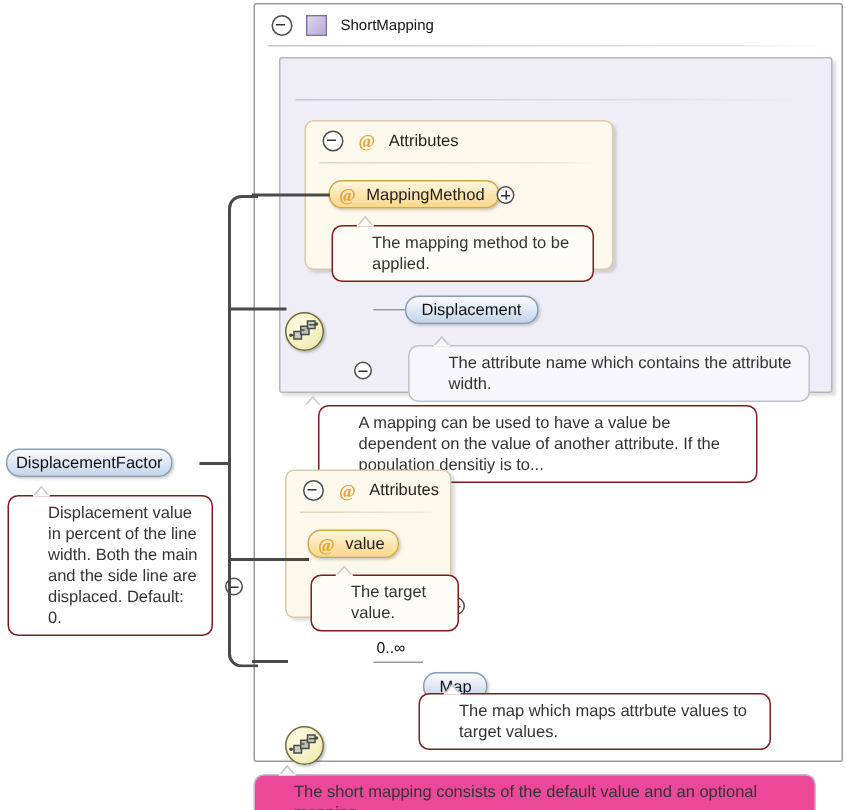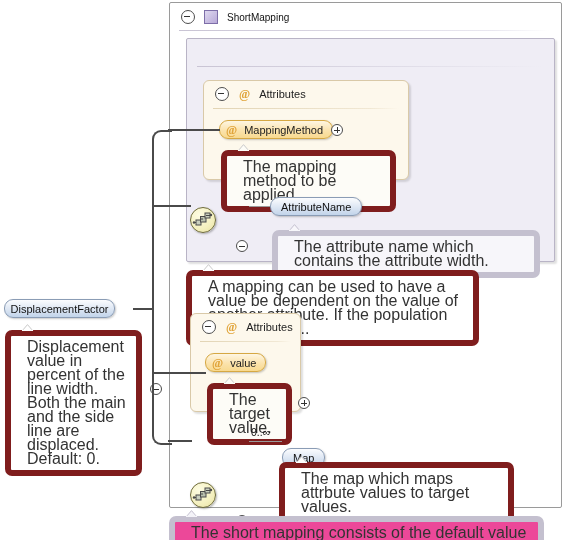--- a/index.html
+++ b/index.html
@@ -153,25 +153,25 @@
     border-radius: 9px;
     background: linear-gradient(to bottom, #fbfcfe 0%, #e2eaf5 45%, #c2d4ea 100%);
     box-shadow: 1px 1px 2px rgba(0,0,0,0.22);
     white-space: nowrap;
     font-size: 11px;
     color: #111111;
   }
 
   
   .doc {
-    border: 6px solid #7f1d1d;
+    border: 1px solid #7f1d1d;
     border-radius: 7px;
     background: #ffffff;
-    padding: 4px 8px 4px 16px;
-    font-size: 16px;
+    padding: 4px 8px 4px 26px;
+    font-size: 11px;
     line-height: 14px;
     color: #333333;
     box-sizing: border-box;
   }
   .doc.inset {
     background: #fdfcf7;
   }
   .doc.onpurple {
     background: #f7f6fa;
     border-color: #c4c0cf;
@@ -270,21 +270,21 @@
       </g>
       <path d="M3 14.5 L5 14.5 M10 11 L12 11 M15 7.5 L19.5 7.5" stroke="#4a4a4a" stroke-width="1" fill="none"></path>
       <circle cx="3" cy="14.5" r="1.2" fill="#4a4a4a"></circle>
       <circle cx="20" cy="7" r="1.2" fill="#4a4a4a"></circle>
     </svg>
   </div>
   <div class="abs pm-icon" style="left:236px; top:200px;"></div>
   <div class="line-thin" style="left:249px; top:206px; width:21px;"></div>
 
   <div class="abs elem-node" style="left:270px; top:197px;">
-    <span>AttributeName</span>
+    <span>Displacement</span>
   </div>
   <div class="abs pm-icon plus" style="left:363px; top:200px;"></div>
 
   
   <div class="abs" style="left:272px; top:230px;">
     <div class="tail-shape" style="left:16px; top:-6px;">
       <svg width="13" height="7" viewBox="0 0 13 7">
         <path d="M1 7 L6.5 0.6 L12 7" fill="#f7f6fa" stroke="#c4c0cf" stroke-width="1"></path>
         <path d="M1 6.6 L12 6.6" stroke="#f7f6fa" stroke-width="1.6"></path>
       </svg>
@@ -293,21 +293,21 @@
   </div>
 
   
   <div class="abs" style="left:186px; top:270px;">
     <div class="tail-shape" style="left:16px; top:-6px;">
       <svg width="13" height="7" viewBox="0 0 13 7">
         <path d="M1 7 L6.5 0.6 L12 7" fill="#ffffff" stroke="#c9c9c9" stroke-width="1"></path>
         <path d="M1 6.6 L12 6.6" stroke="#ffffff" stroke-width="1.6"></path>
       </svg>
     </div>
-    <div class="doc" style="width:293px;">A mapping can be used to have a value be dependent on the value of another attribute. If the population densitiy is to...</div>
+    <div class="doc" style="width:293px;margin-left:26px;">A mapping can be used to have a value be dependent on the value of another attribute. If the population densitiy is to...</div>
   </div>
 
   
   <div class="abs attr-group" style="left:190px; top:313px; width:111px; height:99px;"></div>
 
   <div class="abs group-header" style="left:193px; top:314px; width:105px; height:26px;">
     <span class="pm-icon"></span>
     <span class="at-glyph" style="margin-left:10px;">@</span>
     <span class="attr-grp-label">Attributes</span>
   </div>
@@ -321,21 +321,21 @@
   <div class="abs pm-icon plus" style="left:268px; top:357px;"></div>
 
   
   <div class="abs" style="left:207px; top:383px;">
     <div class="tail-shape" style="left:16px; top:-6px;">
       <svg width="13" height="7" viewBox="0 0 13 7">
         <path d="M1 7 L6.5 0.6 L12 7" fill="#fdfcf7" stroke="#c9c9c9" stroke-width="1"></path>
         <path d="M1 6.6 L12 6.6" stroke="#fdfcf7" stroke-width="1.6"></path>
       </svg>
     </div>
-    <div class="doc inset" style="width:85px;">The target value.</div>
+    <div class="doc inset" style="width:99px;">The target value.</div>
   </div>
 
   
   <div class="abs seq-icon" style="left:190px; top:428px;">
     <svg width="24" height="24" viewBox="0 0 24 24" style="position:absolute;left:0;top:0;">
       <g stroke="#4a4a4a" stroke-width="1" fill="#c9cfbe">
         <rect x="5" y="12" width="5" height="5"></rect>
         <rect x="9.5" y="8.5" width="5.5" height="5.5" fill="#b9c0ae"></rect>
         <rect x="14" y="5" width="5" height="5" fill="#c9cfbe"></rect>
       </g>

